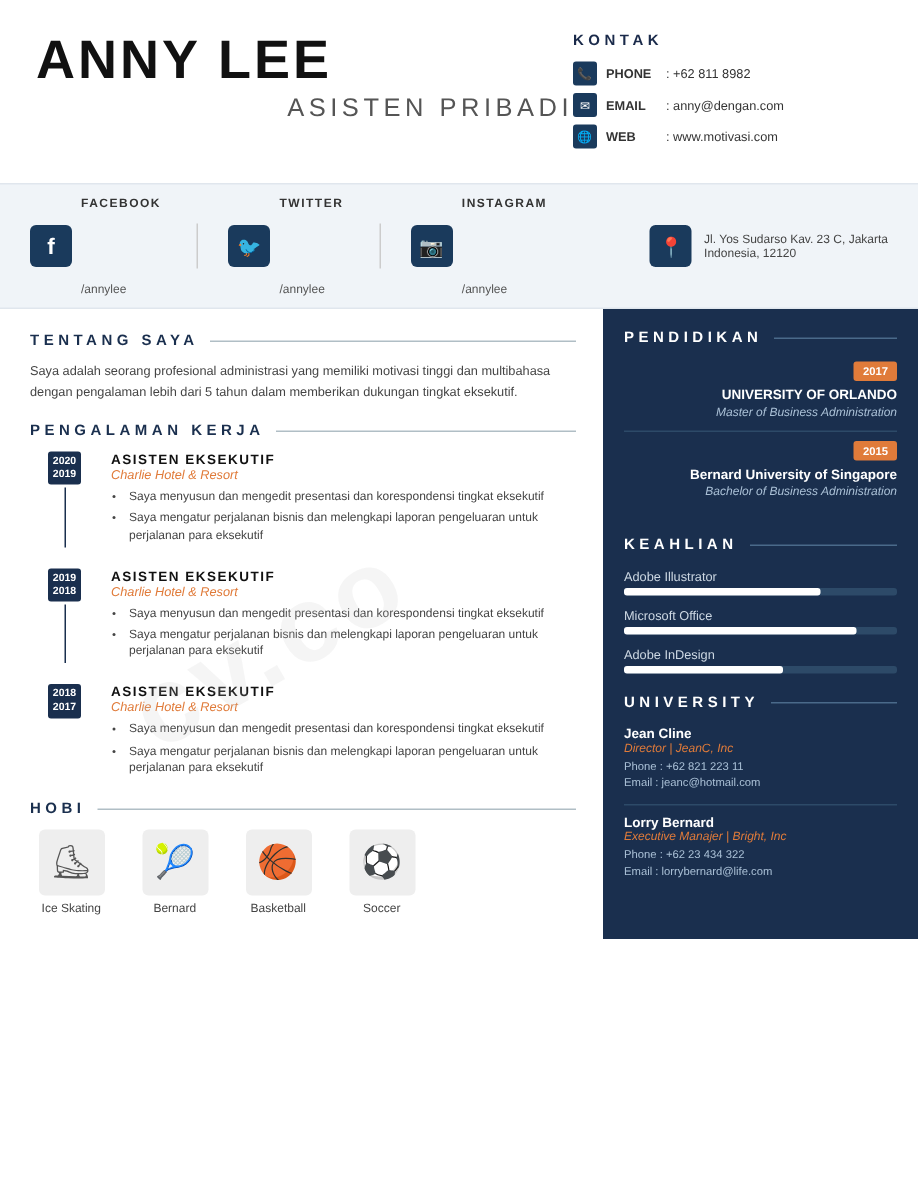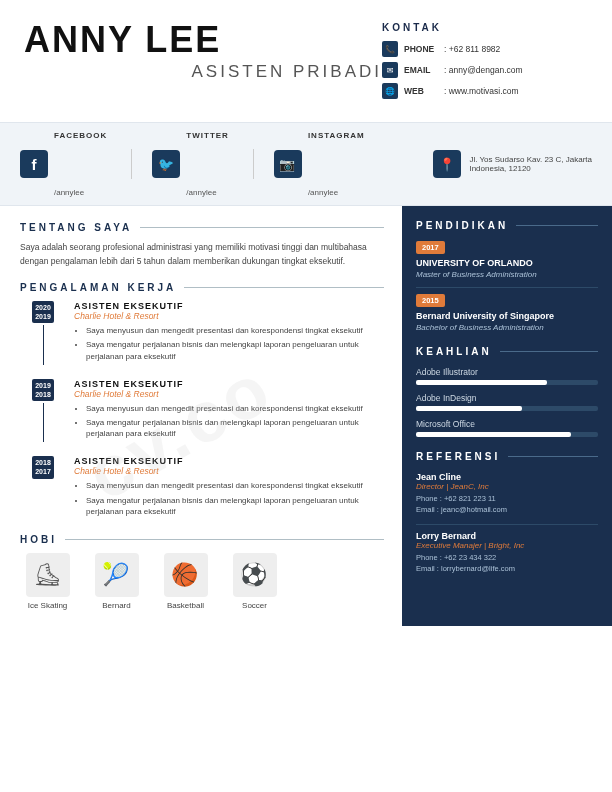--- a/index.html
+++ b/index.html
@@ -294,21 +294,22 @@
       color: #555;
     }
     .hobi-label {
       font-size: 8px;
       color: #444;
       text-align: left;
     }
 
     
     .pendidikan-section {
-      margin-bottom: 14px;
+      margin-bottom: 26px;
+      text-align: right;
     }
     .edu-year-box {
       background: #e07b3a;
       color: #fff;
       font-size: 7.5px;
       font-weight: 700;
       padding: 2px 6px;
       border-radius: 2px;
       display: inline-block;
       margin-bottom: 4px;
@@ -570,36 +571,36 @@
         <div class="section-title-right">
           <span>KEAHLIAN</span>
         </div>
         <div class="skill-item">
           <div class="skill-name">Adobe Illustrator</div>
           <div class="skill-bar-bg">
             <div class="skill-bar-fill" style="width:72%"></div>
           </div>
         </div>
         <div class="skill-item">
+          <div class="skill-name">Microsoft Office</div>
+          <div class="skill-bar-bg">
+            <div class="skill-bar-fill" style="width:85%"></div>
+          </div>
+        </div>
+        <div class="skill-item">
           <div class="skill-name">Adobe InDesign</div>
           <div class="skill-bar-bg">
             <div class="skill-bar-fill" style="width:58%"></div>
           </div>
         </div>
-        <div class="skill-item">
-          <div class="skill-name">Microsoft Office</div>
-          <div class="skill-bar-bg">
-            <div class="skill-bar-fill" style="width:85%"></div>
-          </div>
-        </div>
       </div>
 
       <div class="referensi-section">
         <div class="section-title-right">
-          <span>REFERENSI</span>
+          <span>UNIVERSITY</span>
         </div>
         <div class="ref-item">
           <div class="ref-name">Jean Cline</div>
           <div class="ref-role">Director | JeanC, Inc</div>
           <div class="ref-contact">Phone  : +62 821 223 11</div>
           <div class="ref-contact">Email   : jeanc@hotmail.com</div>
         </div>
         <div class="ref-divider"></div>
         <div class="ref-item">
           <div class="ref-name">Lorry Bernard</div>

